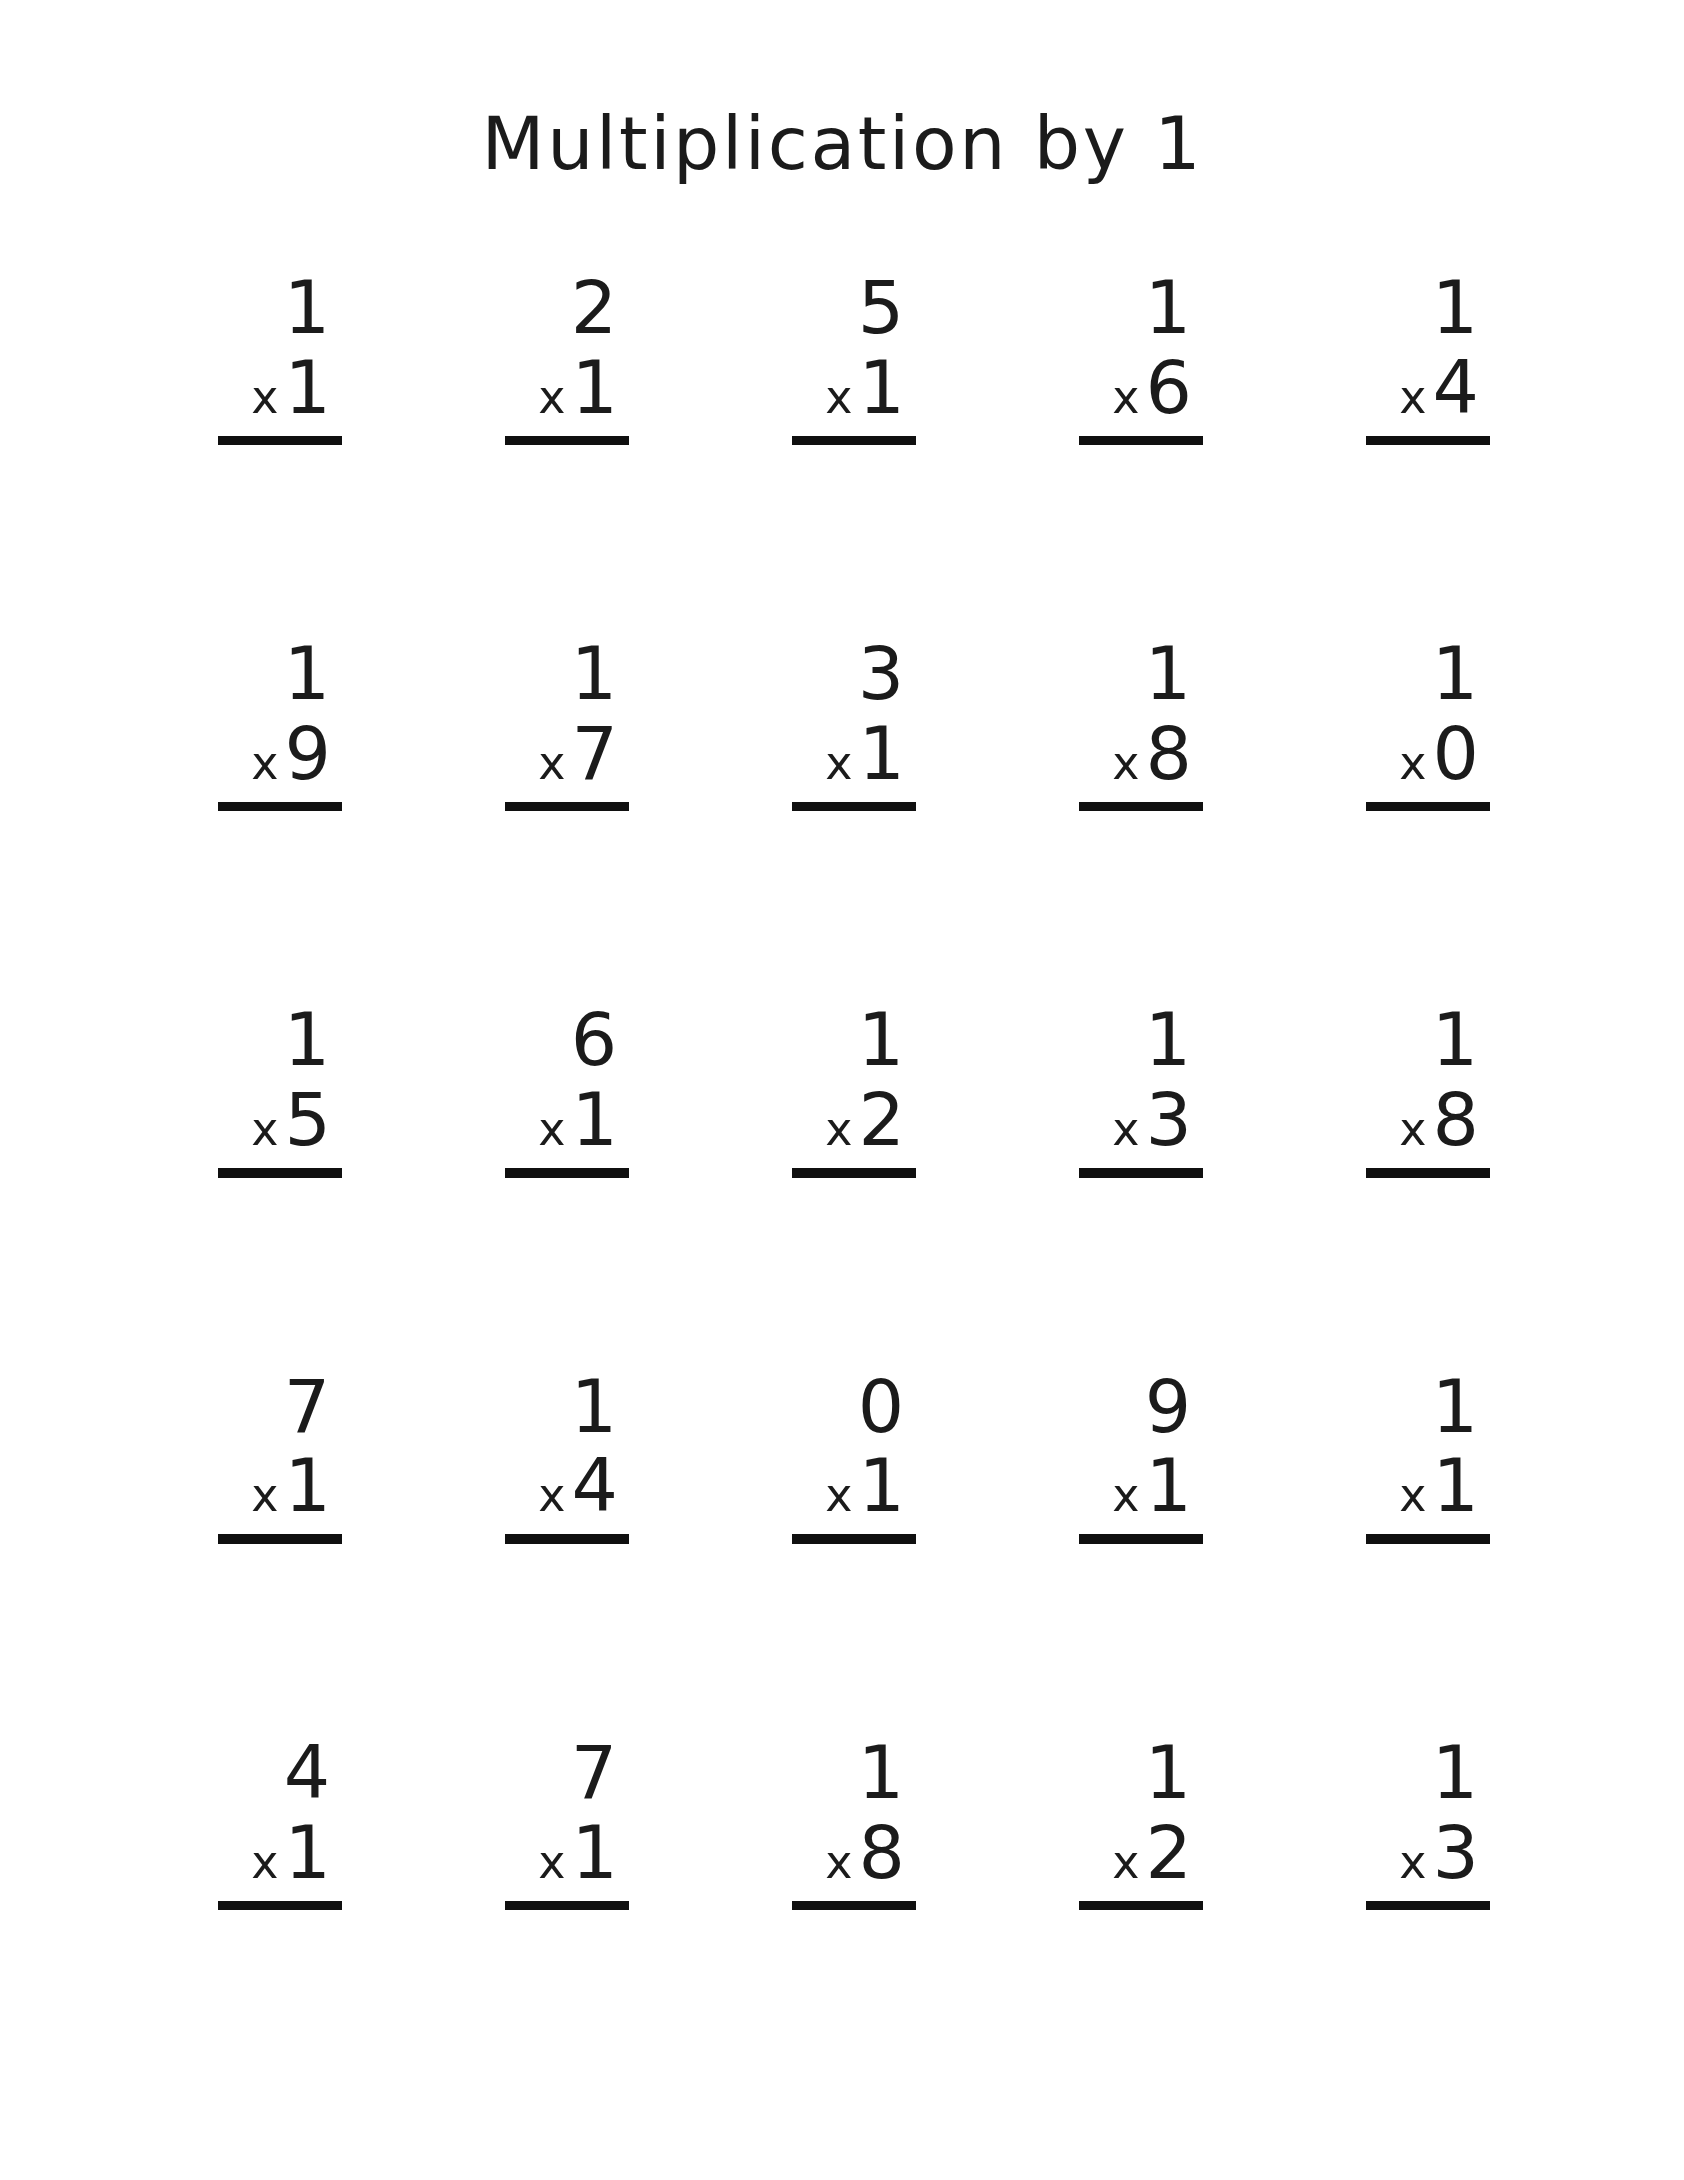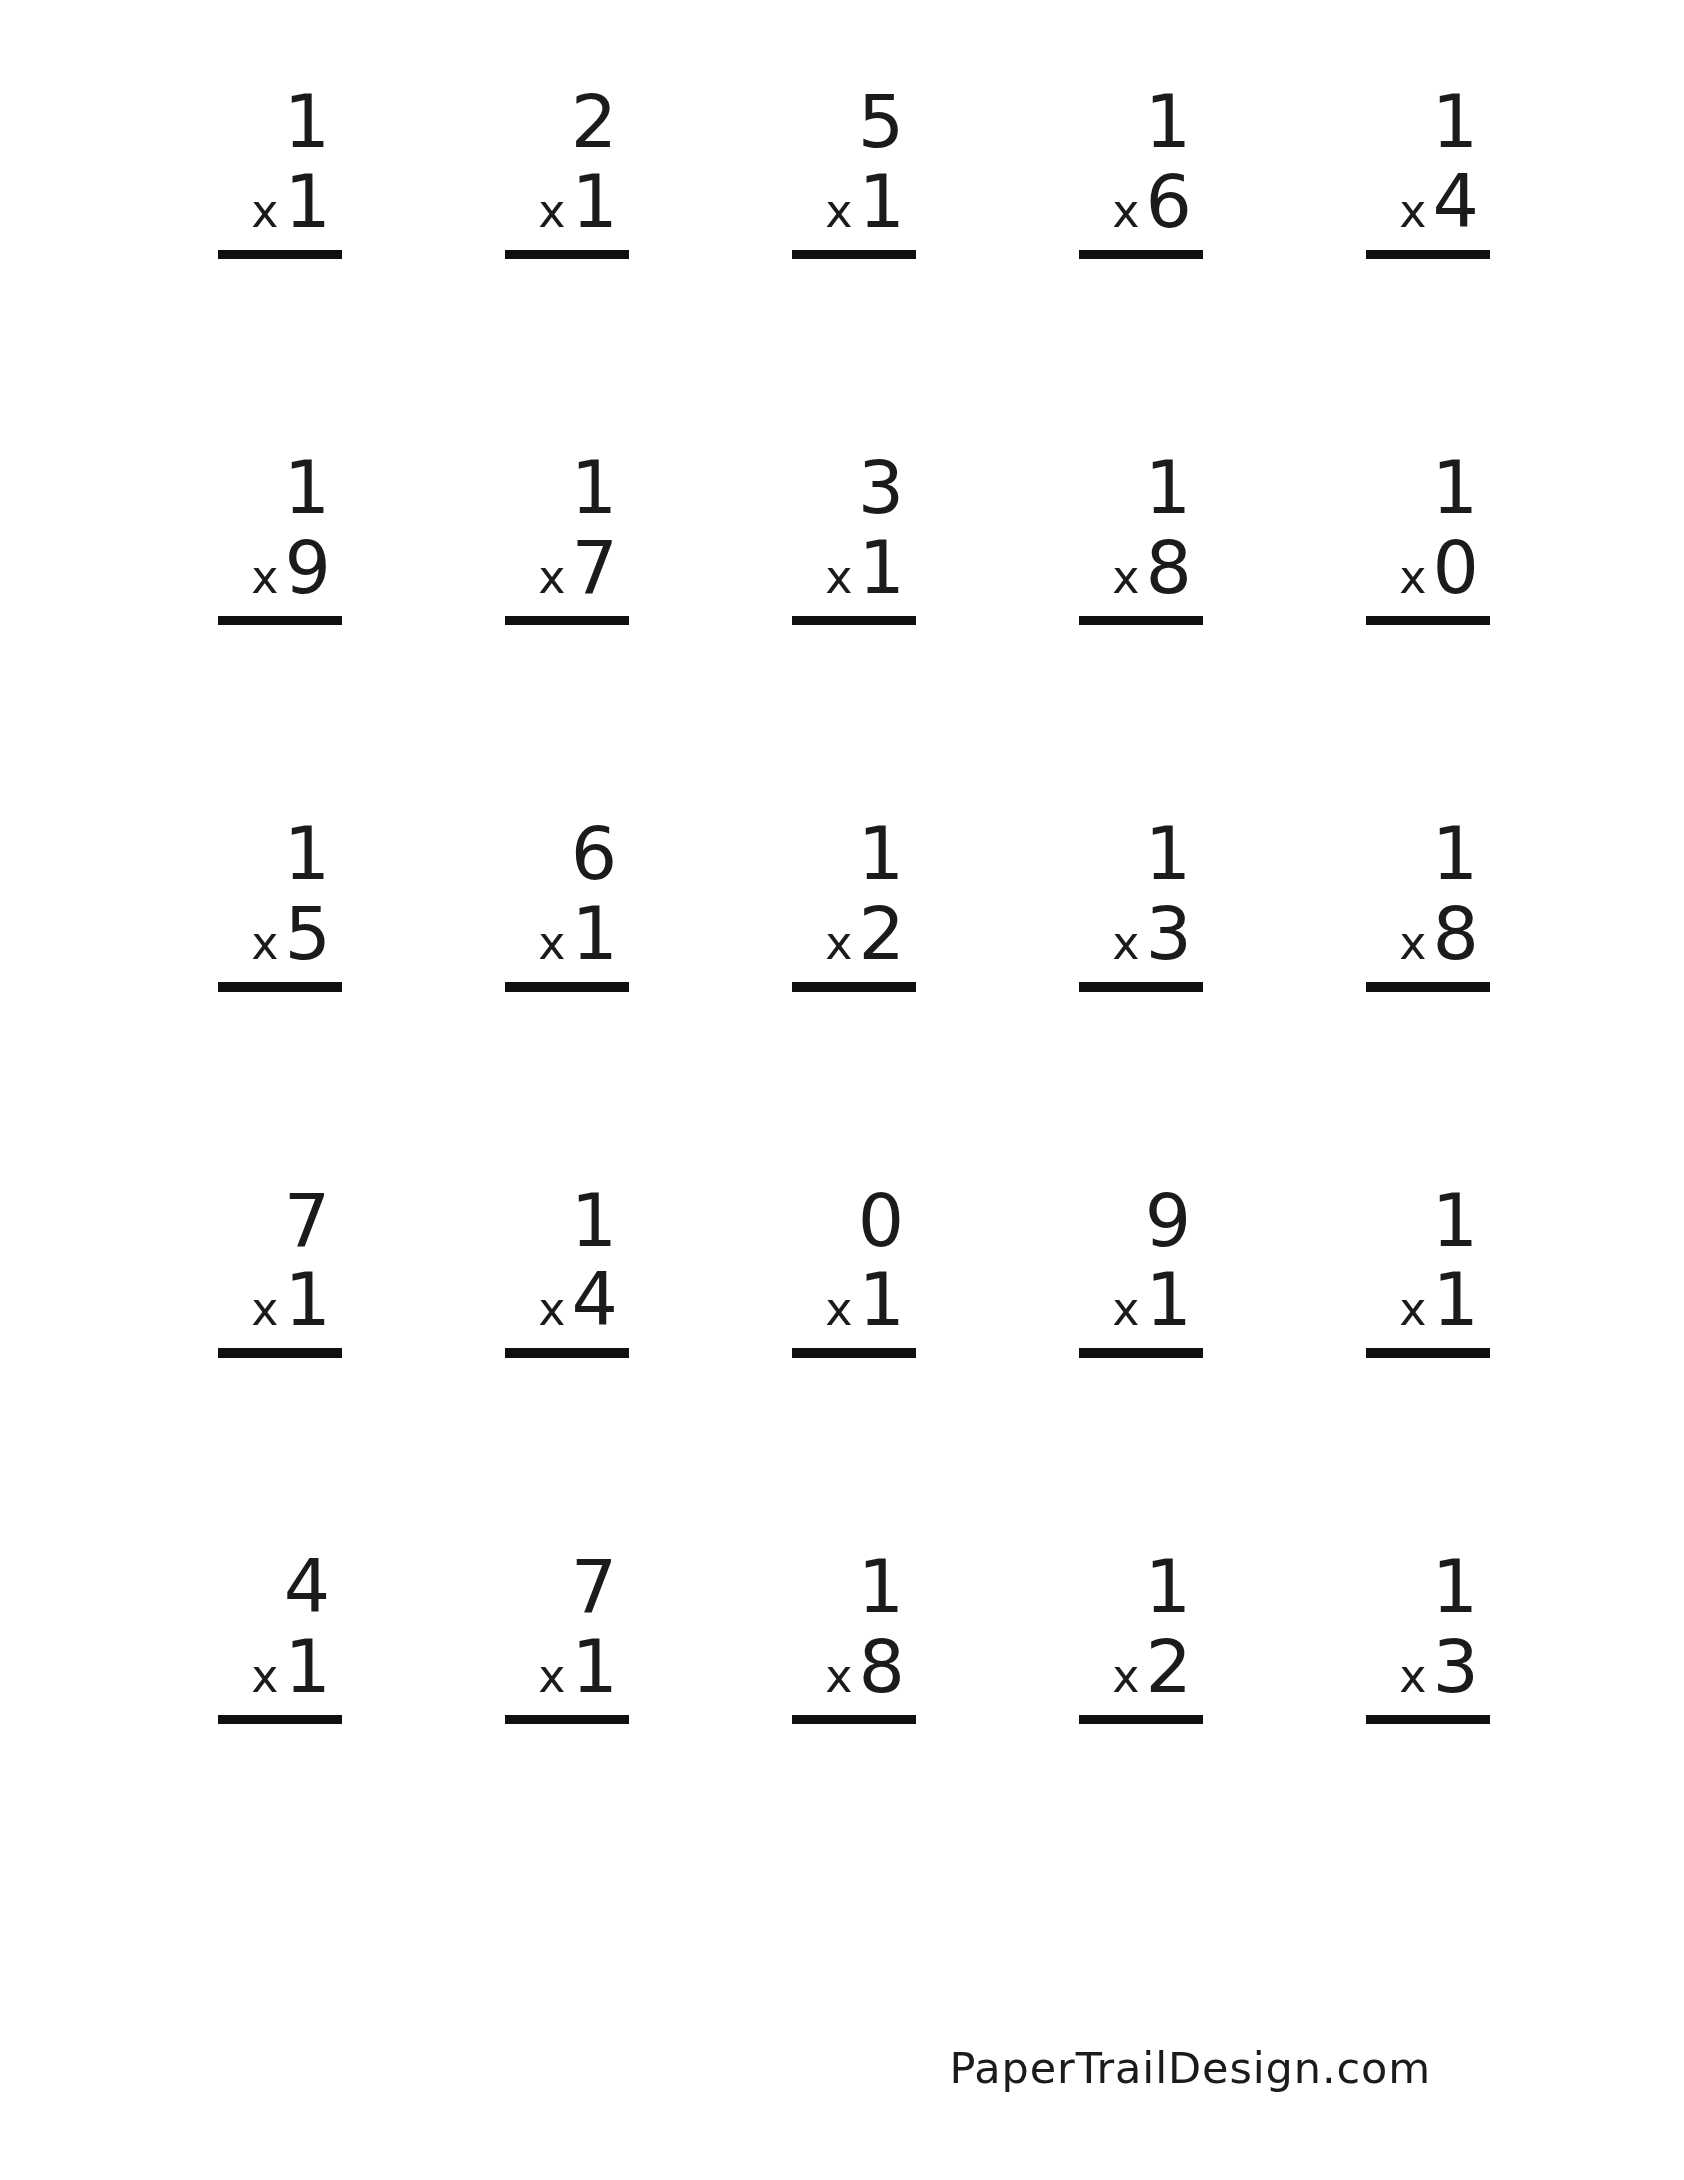--- a/index.html
+++ b/index.html
@@ -68,20 +68,21 @@
     font-size: 43px;
     letter-spacing: 0.9px;
     white-space: nowrap;
   }
 </style>
 </head>
 <body>
 
 <div class="page">
 
+  <div class="title">Multiplication by 1</div>
 
   <div class="problems-grid">
   <div class="problem">
     <div class="top-number">1</div>
     <div class="bottom-row">
       <span class="op">x</span>
       <span class="bottom-number">1</span>
     </div>
     <div class="answer-line"></div>
   </div>
@@ -296,16 +297,15 @@
   <div class="problem">
     <div class="top-number">1</div>
     <div class="bottom-row">
       <span class="op">x</span>
       <span class="bottom-number">3</span>
     </div>
     <div class="answer-line"></div>
   </div>
 </div>
 
-  <div class="footer">PaperTrailDesign.com</div>
 
 </div>
 
 
 </body></html>

